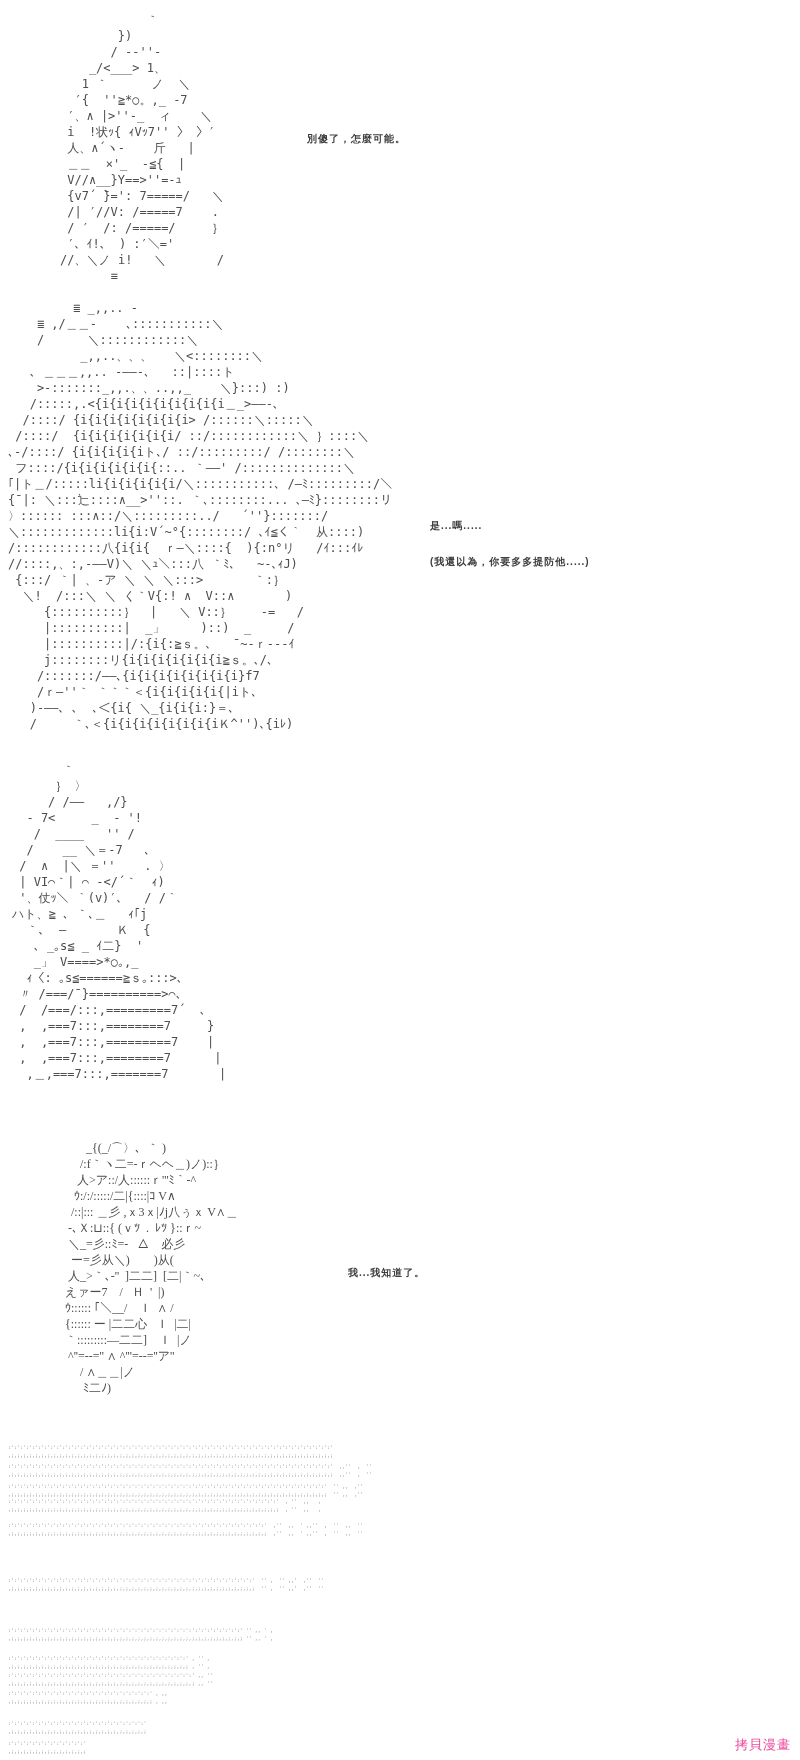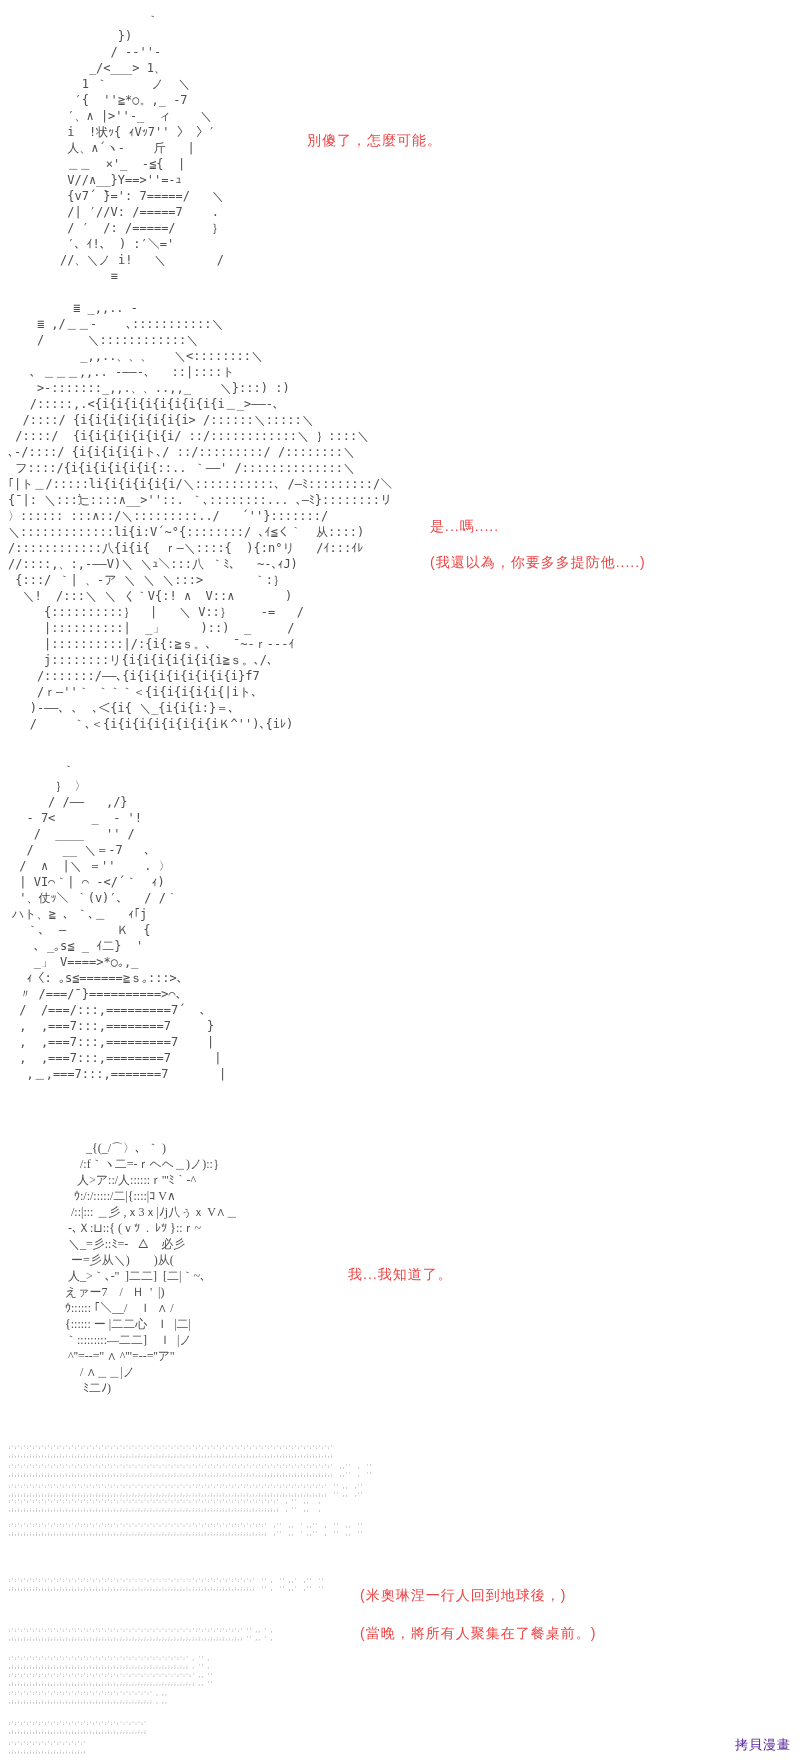--- a/index.html
+++ b/index.html
@@ -17,44 +17,45 @@
     font-size:12px;
     line-height:16px;
     white-space:pre;
     color:#4d4d4d;
     letter-spacing:0;
   }
   .dialogue{
     position:absolute;
     margin:0;
     font-family:"Liberation Sans",sans-serif;
-    font-size:14px;
-    color:#ef4444;
+    font-size:10px;
+    color:#404040;
     white-space:pre;
     letter-spacing:1px;
+    font-weight:bold;
   }
   .lh34{line-height:34px;}
   .lh36{line-height:36px;}
   .lh38{line-height:38px;}
   .noise{
     position:absolute;
     left:8px;
     margin:0;
     font-family:"DejaVu Sans Mono",monospace;
     font-size:5px;
     line-height:8px;
     white-space:pre;
     color:#8a8a8a;
     letter-spacing:0;
   }
   .watermark{
     position:absolute;
     left:735px;top:1736px;
     font-size:13px;
-    color:#4c1d95;
+    color:#ec4899;
     letter-spacing:1px;
     white-space:pre;
   }
 </style>
 </head>
 <body>
 
 <div class="page">
 
   <pre class="aa" style="left:60px;top:12px;">            ｀
@@ -169,18 +170,16 @@
       <pre class="noise" style="top: 1671px;">:':':':':':':':':':':':':':':':':':':':':':':':':':':':':':':' ,, ''
 ,;,;,;,;,;,;,;,;,;,;,;,;,;,;,;,;,;,;,;,;,;,;,;,;,;,;,;,;,;,;,; ,, ''</pre>
       <pre class="noise" style="top: 1689px;">:':':':':':':':':':':':':':':':':':':':':':':':' , ,,
 ,;,;,;,;,;,;,;,;,;,;,;,;,;,;,;,;,;,;,;,;,;,;,;,; , ,,</pre>
       <pre class="noise" style="top: 1719px;">:':':':':':':':':':':':':':':':':':':':':':':'
 ,;,;,;,;,;,;,;,;,;,;,;,;,;,;,;,;,;,;,;,;,;,;,;</pre>
       <pre class="noise" style="top: 1739px;">:':':':':':':':':':':':':'
 ,;,;,;,;,;,;,;,;,;,;,;,;,;</pre>
     </div>
 
-  <div class="dialogue lh38" style="left:360px;top:1576px;">(米奧琳涅一行人回到地球後，)
-(當晚，將所有人聚集在了餐桌前。)</div>
 
   <div class="watermark">拷貝漫畫</div>
 
 </div>
 
 </body></html>

